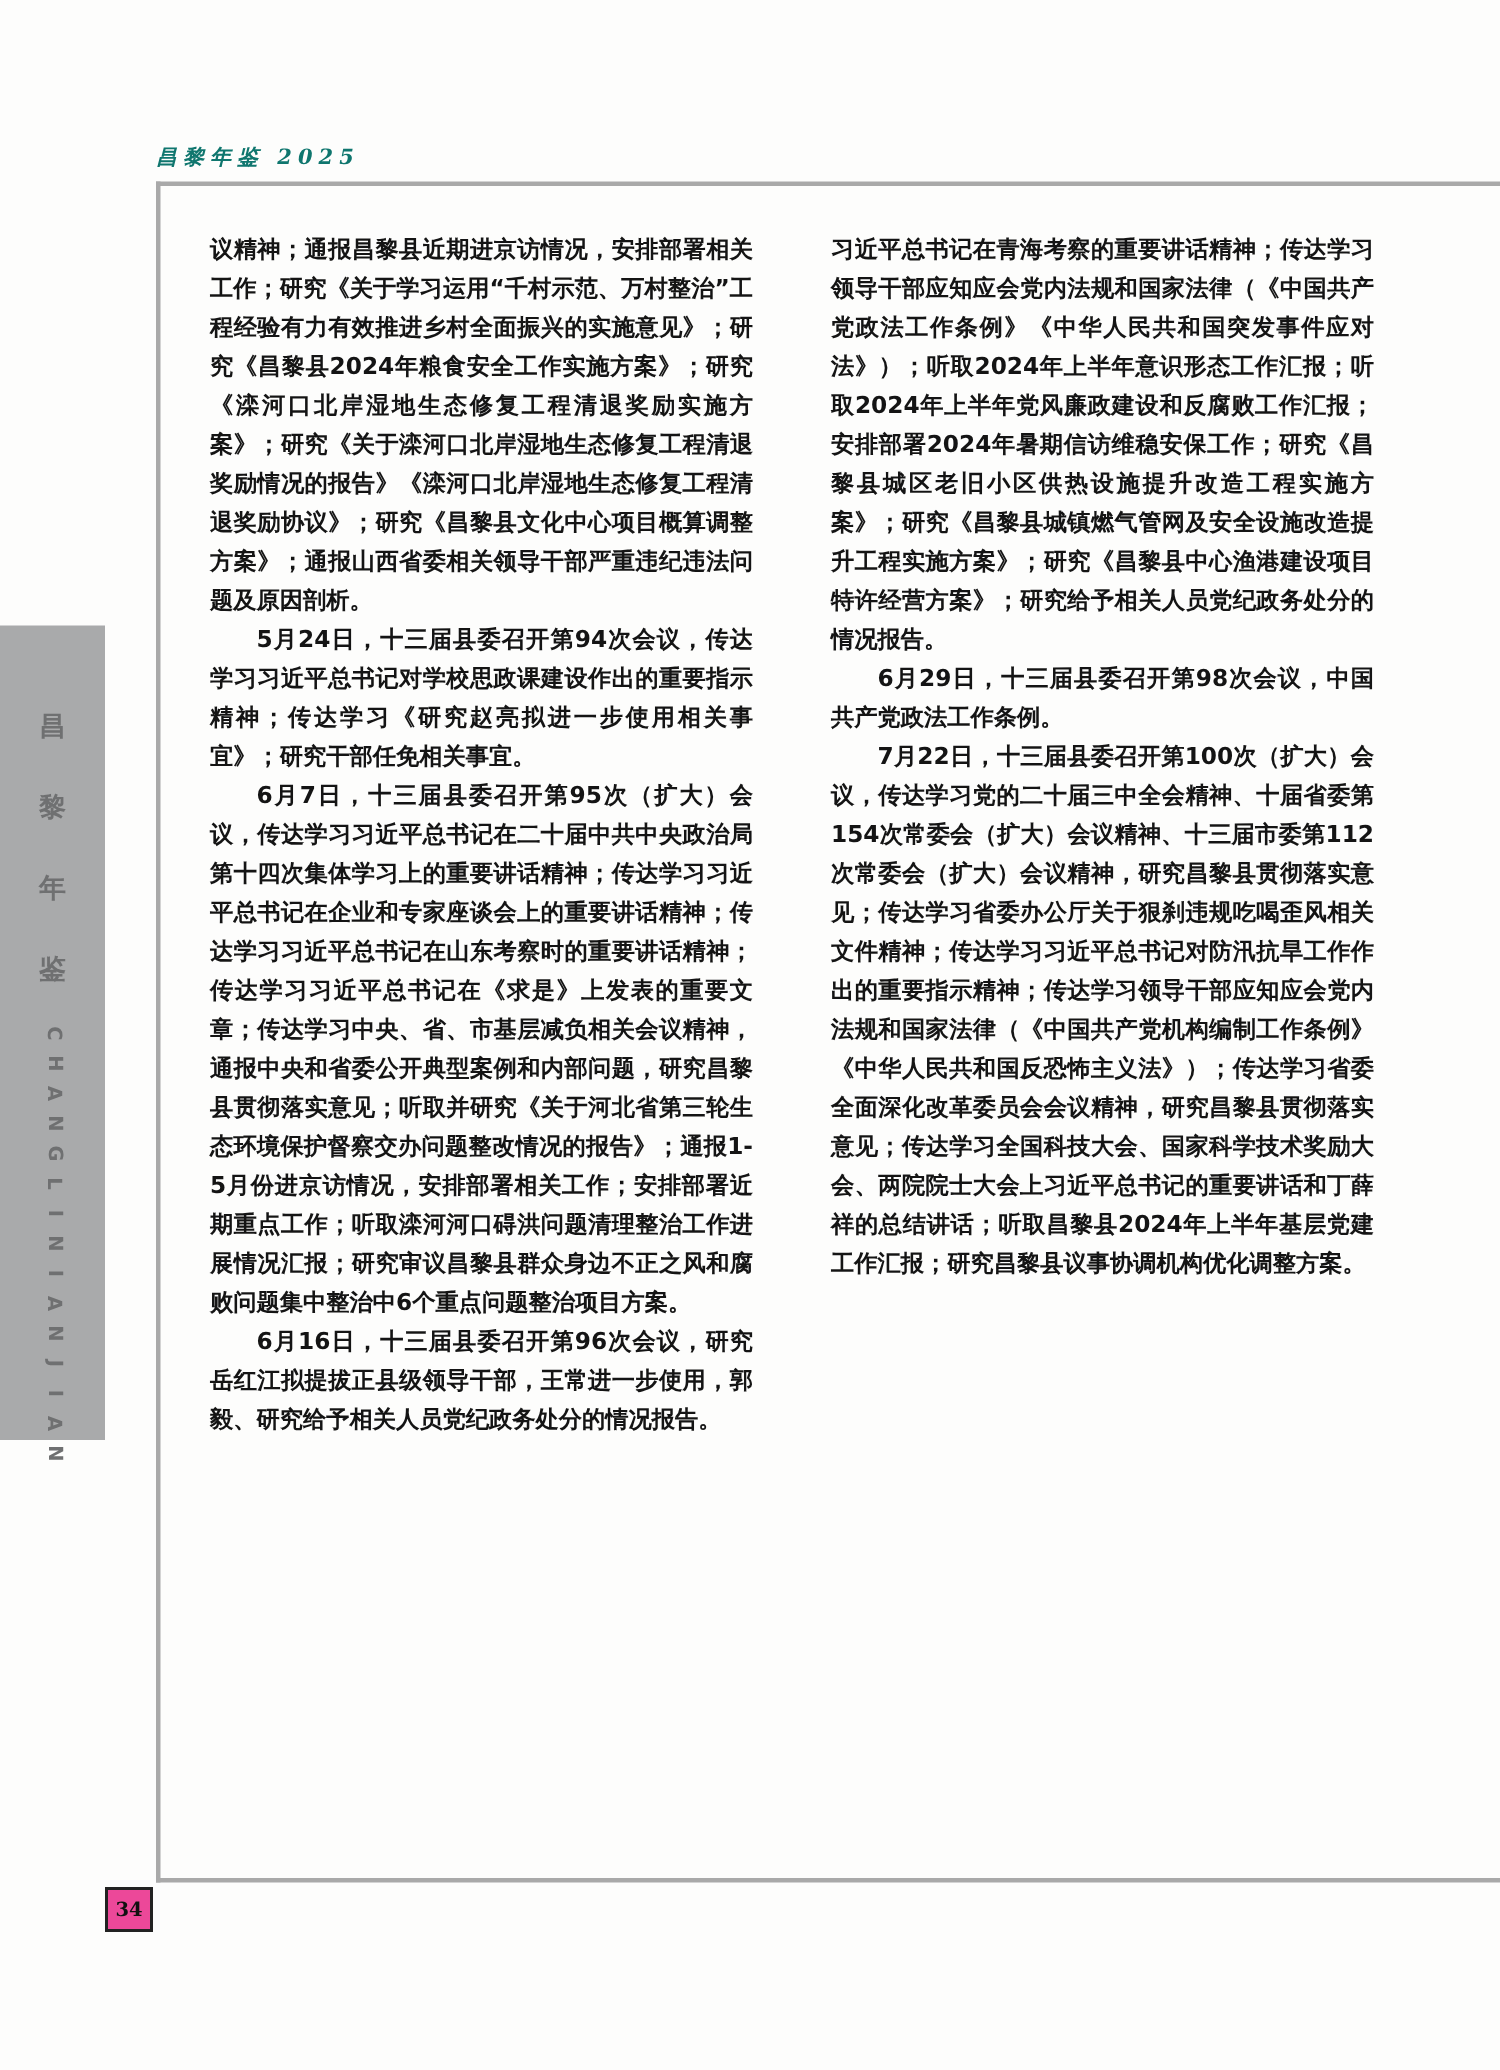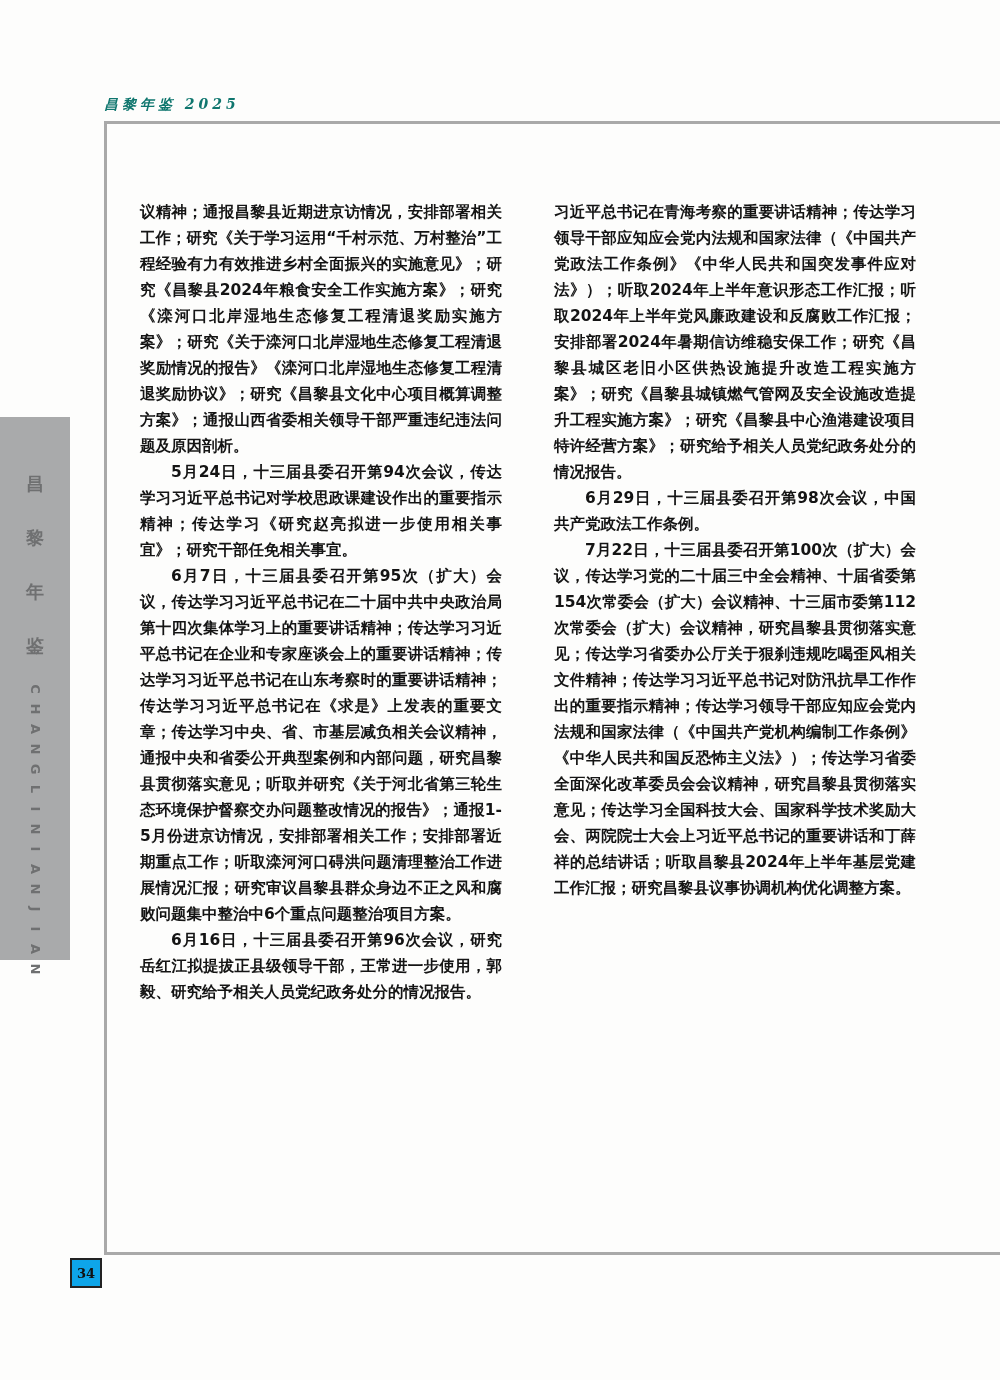--- a/index.html
+++ b/index.html
@@ -27,29 +27,29 @@
     display: flex; flex-direction: column; gap: 30px; align-items: center;
   }
   .side-tab .en {
     margin-top: 24px; font-family: "DejaVu Sans", sans-serif; font-weight: bold; font-size: 13px; color: #6f7071;
     display: flex; flex-direction: column; align-items: center; gap: 6px;
   }
   .side-tab .en span { transform: rotate(90deg); display: block; line-height: 14px; }
   .col {
     position: absolute; top: 153px; width: 362px;
     font-family: "DejaVu Sans", sans-serif; font-weight: bold;
-    font-size: 15.5px; line-height: 26px; text-align: justify; color: #141414; margin-top: 46px;
+    font-size: 15.5px; line-height: 26px; text-align: justify; color: #141414;
   }
   .col.left { left: 140px; }
   .col.right { left: 554px; }
   .col p { margin: 0; }
   .col p.indent { text-indent: 2em; }
   .page-num {
     position: absolute; left: 70px; top: 1258px; width: 32px; height: 30px;
-    background: #0ea5e9; border: 2px solid #222; box-sizing: border-box;
+    background: #ec4899; border: 2px solid #222; box-sizing: border-box;
     display: flex; align-items: center; justify-content: center;
     font-family: "DejaVu Serif", serif; font-weight: bold; font-size: 13px; color: #111;
   }
 </style>
 </head>
 <body>
 
 <div class="running-head">昌黎年鉴 2025</div>
 
 <div class="frame"></div>

